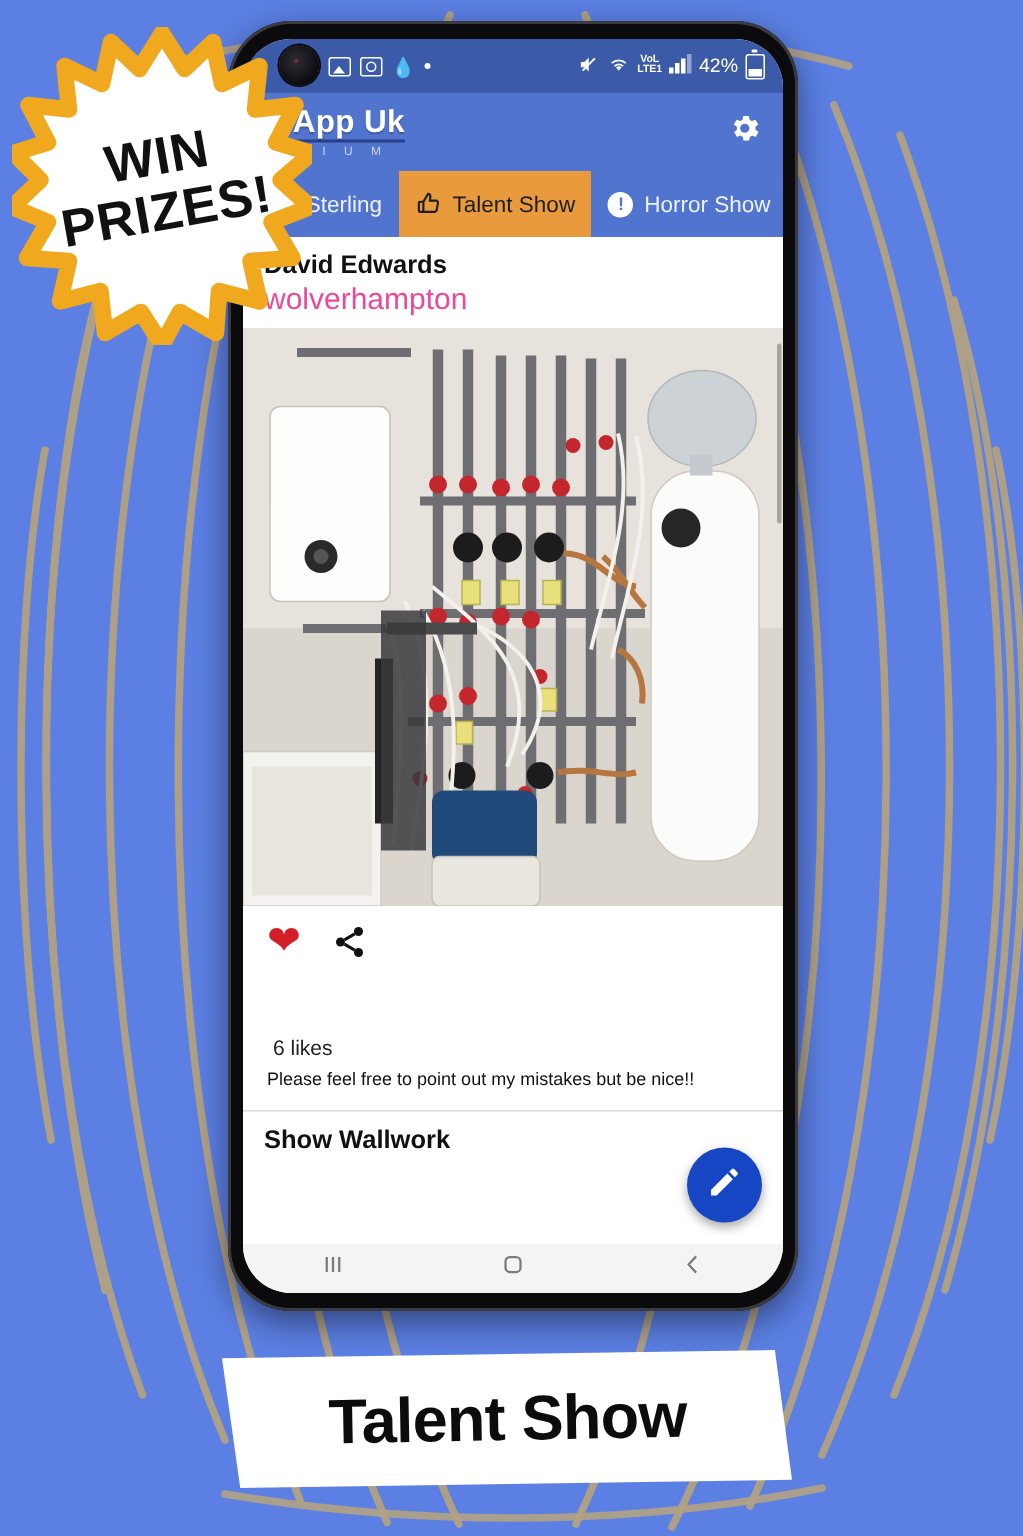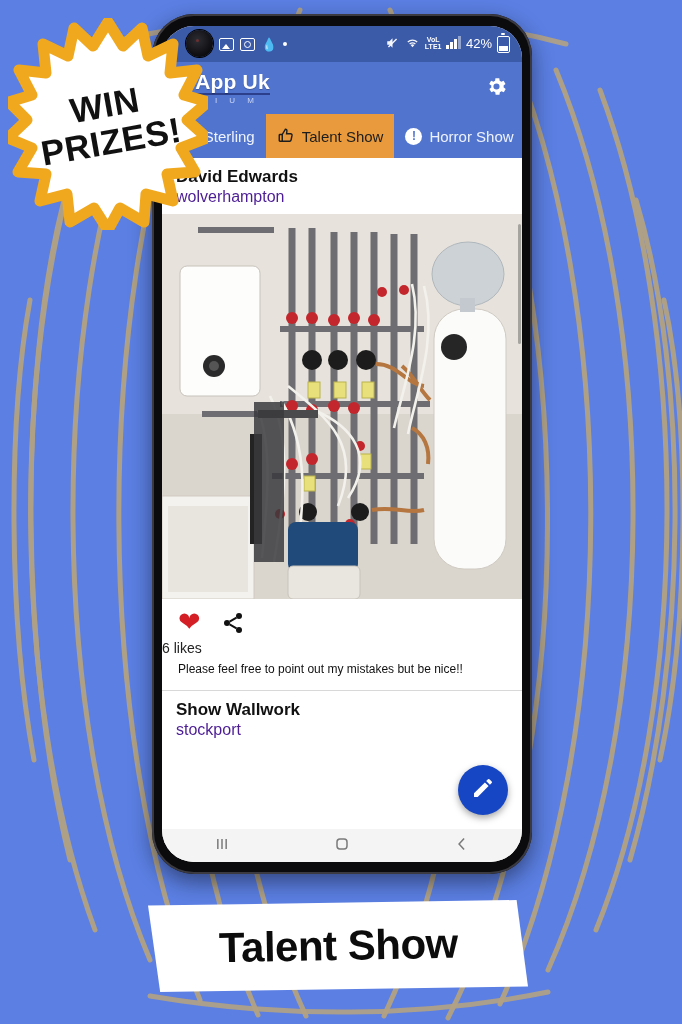--- a/index.html
+++ b/index.html
@@ -67,24 +67,24 @@
   .tabs{height:44px;background:#5175cf;display:flex;align-items:stretch;}
   .tab{display:flex;align-items:center;gap:7px;padding:0 11px;color:#eef2fb;font-size:15px;white-space:nowrap;}
   .tab.active{background:#e89a3c;color:#1d1d1d;}
   .tab .ic{display:flex;align-items:center;}
   .warn-ic{width:17px;height:17px;border-radius:50%;background:#fff;color:#5175cf;font-size:12px;font-weight:bold;display:flex;align-items:center;justify-content:center;line-height:1;}
 
   
   .feed{position:relative;background:#fff;height:calc(100% - 36px - 52px - 44px - 33px);overflow:hidden;}
   .post-head{padding:8px 14px 6px;}
   .post-name{font-size:17px;font-weight:bold;color:#111;line-height:1.25;}
-  .post-loc{font-size:16px;color:#4c1d95;line-height:1.3;}
+  .post-loc{font-size:20px;color:#ec4899;line-height:1.3;}
   .photo{width:100%;height:385px;position:relative;overflow:hidden;background:#cfc9c0;}
   .actions{display:flex;align-items:center;gap:20px;padding:10px 16px 4px;}
-  .likes{padding:0 0 6px;font-size:14px;color:#222;}
+  .likes{padding:0 20px 6px;font-size:14px;color:#222;margin-top:45px;}
   .caption{padding:0 16px 12px;font-size:12px;color:#111;line-height:1.3;}
   .divider{height:1px;background:#d8d8d8;}
   .heart{color:#d41f26;font-size:27px;line-height:1;}
   .share{width:24px;height:24px;}
   .fab{
     position:absolute;right:14px;bottom:14px;width:50px;height:50px;border-radius:50%;
     background:#1746c4;display:flex;align-items:center;justify-content:center;
     box-shadow:0 3px 7px rgba(0,0,0,.35);z-index:5;
   }
   .scroll-ind{position:absolute;right:1px;top:10px;width:3px;height:120px;background:rgba(0,0,0,.28);border-radius:2px;}
@@ -331,21 +331,20 @@
         </span>
       </div>
 
       <div class="likes">6 likes</div>
       <div class="caption">Please feel free to point out my mistakes but be nice!!</div>
 
       <div class="divider"></div>
 
       <div class="post-head">
         <div class="post-name">Show Wallwork</div>
-        <div class="post-loc">stockport</div>
       </div>
 
       <div class="fab">
         <span>
           <svg width="24" height="24" viewBox="0 0 24 24" fill="#fff">
               <path d="M3 17.3V21h3.7L17.6 10.1l-3.7-3.7L3 17.3zM20.7 7a1 1 0 0 0 0-1.4l-2.3-2.3a1 1 0 0 0-1.4 0l-1.8 1.8 3.7 3.7L20.7 7z"></path>
             </svg>
         </span>
       </div>
     </div>

